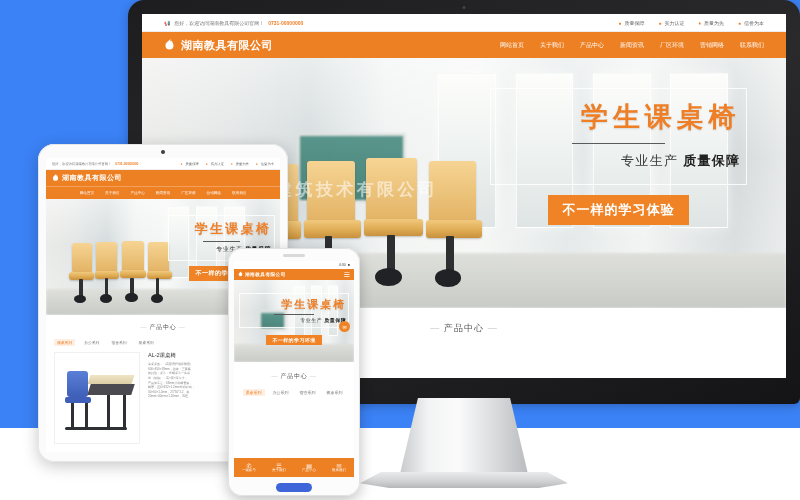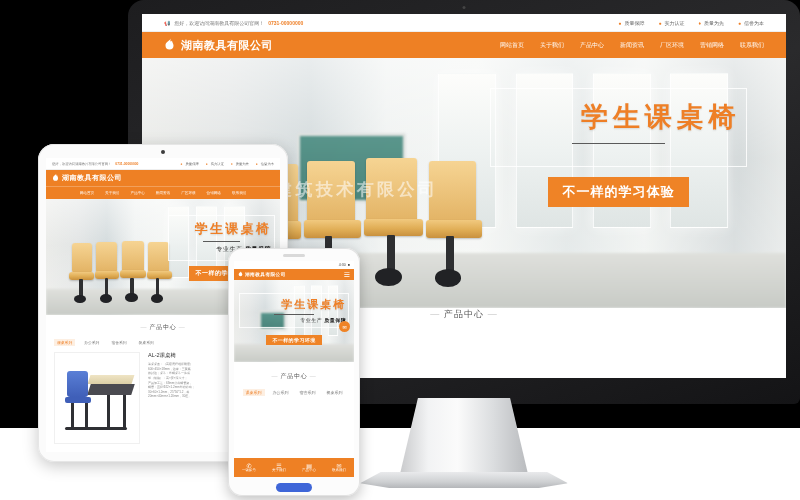--- a/index.html
+++ b/index.html
@@ -2,21 +2,21 @@
 <html><head>
 <meta charset="utf-8">
 <style>
   * { box-sizing: border-box; margin: 0; padding: 0; }
   html, body {
     width: 800px; height: 500px;
     background: #ffffff;
     font-family: "Liberation Sans", "DejaVu Sans", sans-serif;
     overflow: hidden;
   }
-  #stage { position: relative; width: 800px; height: 428px; background:#000000; }
+  #stage { position: relative; width: 800px; height: 428px; background:#3b82f6; }
 
   
   .monitor { position:absolute; left:128px; top:0px; width:672px; height:404px; }
   .monitor-bezel {
     position:absolute; inset:0;
     background: linear-gradient(160deg,#1d1d1f 0%, #2a2a2c 45%, #141416 100%);
     border-radius: 16px 16px 6px 6px;
     padding: 14px 14px 26px 14px;
     box-shadow: 0 2px 10px rgba(0,0,0,.25);
   }
@@ -241,26 +241,30 @@
               <div class="wheel" style="left:64%; top:81%; width:9%; height:13%;"></div>
             </div>
           </div>
 
           <div class="watermark" style="font-size:17px;">沙米拓普建筑技术有限公司</div>
 
           <div class="hero-copy">
             <div class="hero-box">
               <div class="hero-t1" style="font-size:27px;">学生课桌椅</div>
               <div class="hero-rule"></div>
+              <div class="hero-t2" style="font-size:13px;">
+                <span>专业生产</span>
+                <b>质量保障</b>
+              </div>
             </div>
             <div class="hero-btn" style="font-size:13px;">不一样的学习体验</div>
           </div>
         </div>
 
-        <div class="prod" style="">
+        <div class="prod" style="padding-top:14px;">
           <div class="prod-title" style="font-size:9px;">
             <span class="dash">—</span>
             <span>产品中心</span>
             <span class="dash">—</span>
           </div>
         </div>
       </div>
     </div>
     <div class="monitor-neck"></div>
     <div class="monitor-base"></div>

